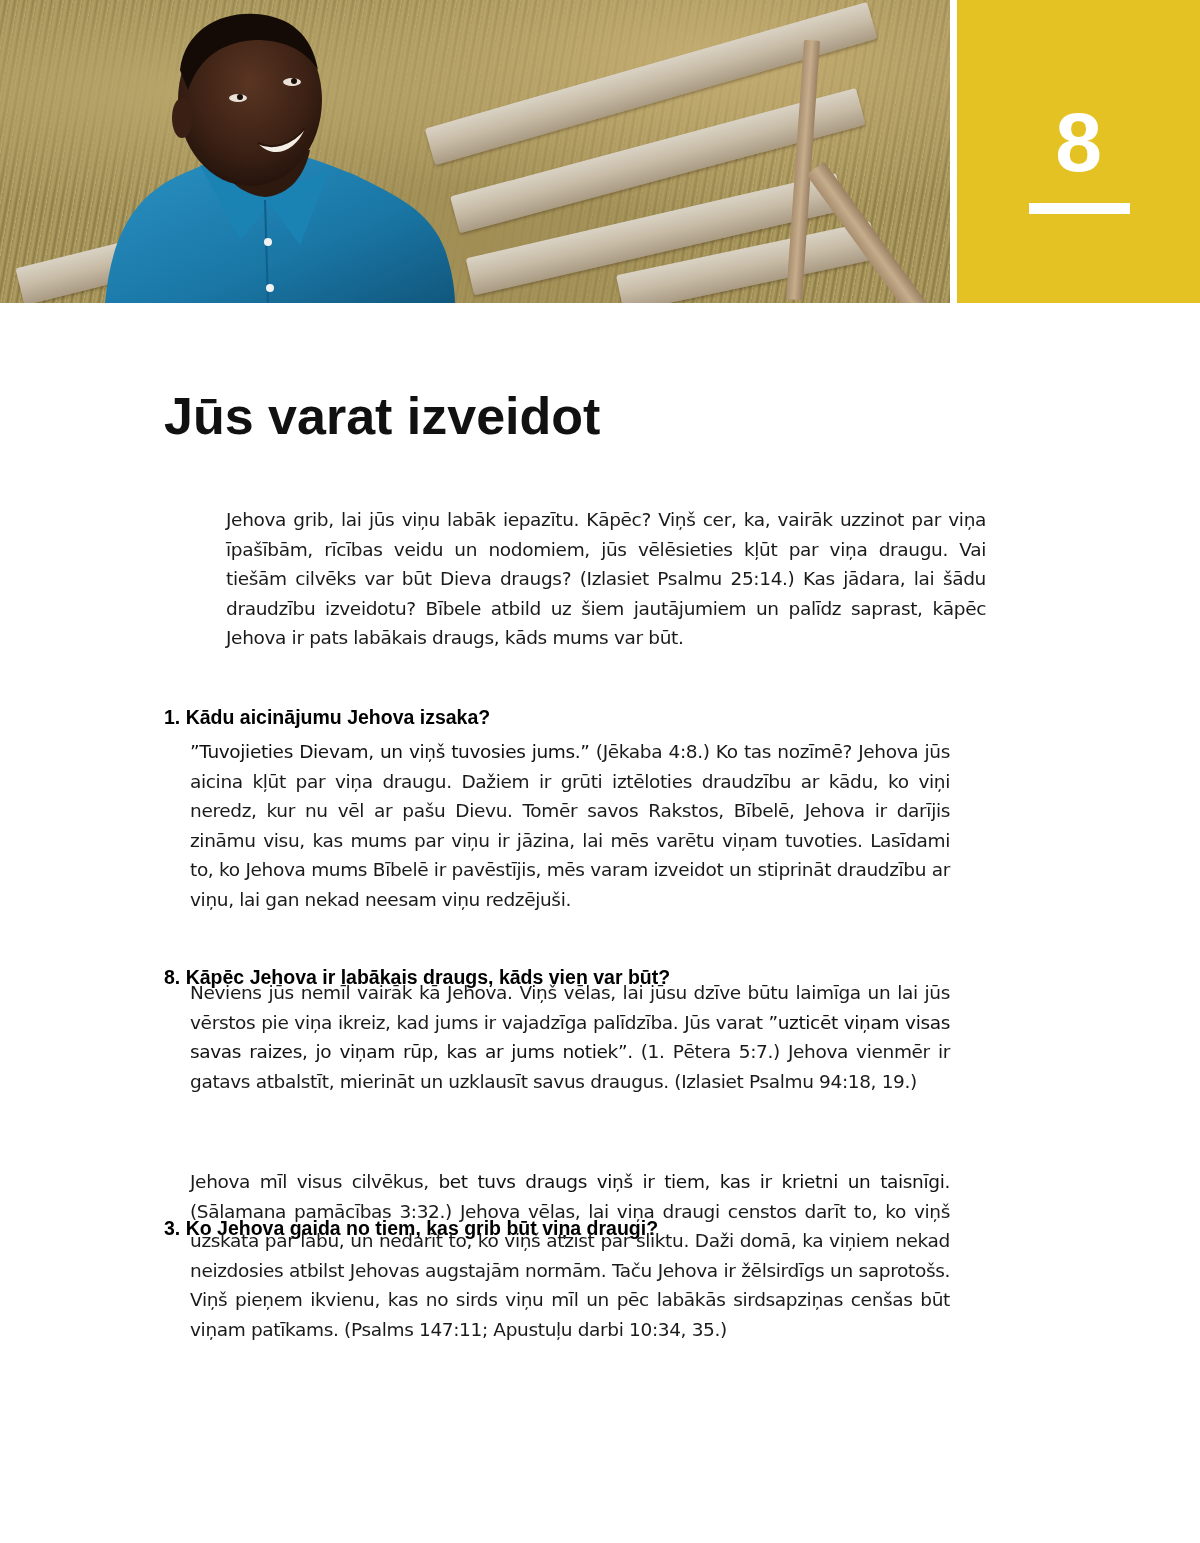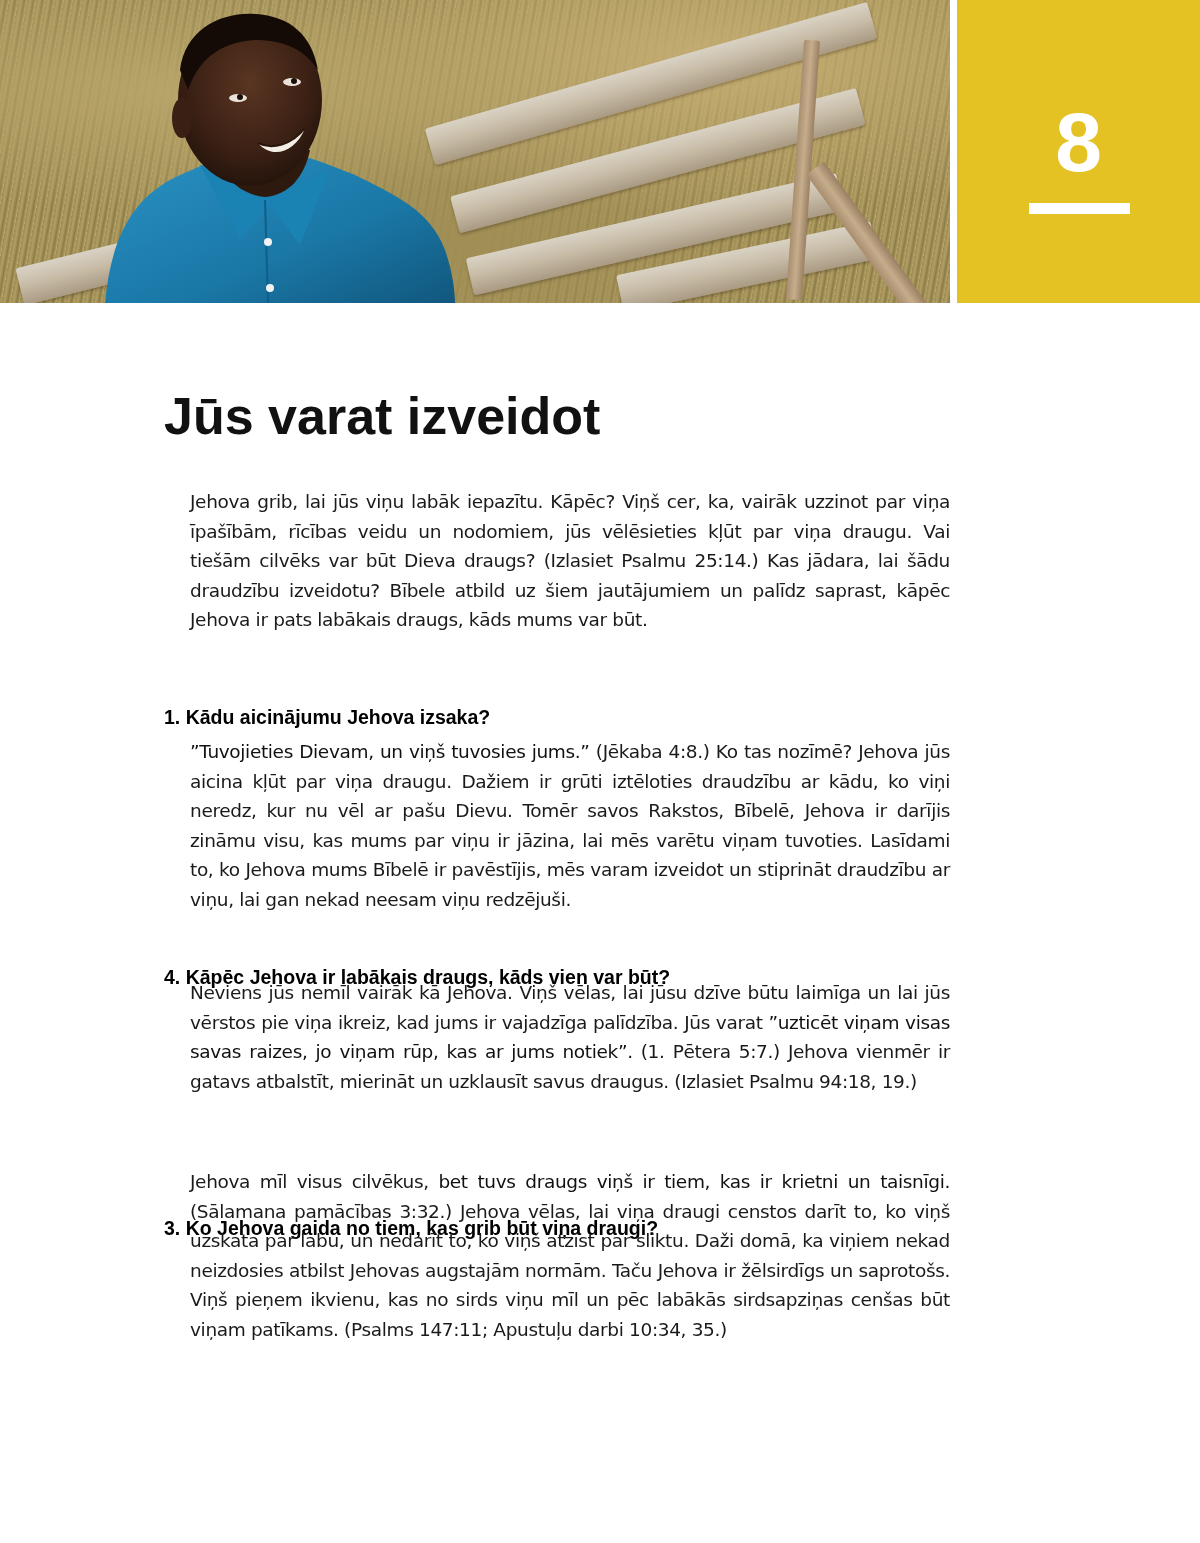--- a/index.html
+++ b/index.html
@@ -43,21 +43,21 @@
       position: absolute; left: 164px; top: 352px; width: 700px;
       font-family: "Liberation Sans", sans-serif; font-weight: 700; font-size: 52px; line-height: 58px;
       color: #111111; letter-spacing: 0px; margin-top: 35px;
     }
 
     .intro, .answer {
       position: absolute; left: 190px; width: 760px;
       font-family: "DejaVu Sans", sans-serif; font-size: 18.5px; line-height: 29.5px;
       text-align: justify; color: #1a1a1a; letter-spacing: -0.35px;
     }
-    .intro { top: 487px; }
+    .intro { top: 505px; margin-left: 36px; }
 
     .question {
       position: absolute; left: 164px; width: 790px;
       font-family: "Liberation Sans", sans-serif; font-weight: 700; font-size: 19.5px; line-height: 26px;
       color: #000000;
     }
     .q1 { top: 704px; }
     .a1 { top: 737px; }
     .q2 { top: 964px; }
     .a2 { top: 978px; }
@@ -124,17 +124,17 @@
 
 <h1 class="title">
   <span>Jūs varat izveidot</span><br>
 </h1>
 
 <p class="intro">Jehova grib, lai jūs viņu labāk iepazītu. Kāpēc? Viņš cer, ka, vairāk uzzinot par viņa īpašībām, rīcības veidu un nodomiem, jūs vēlēsieties kļūt par viņa draugu. Vai tiešām cilvēks var būt Dieva draugs? (Izlasiet Psalmu 25:14.) Kas jādara, lai šādu draudzību izveidotu? Bībele atbild uz šiem jautājumiem un palīdz saprast, kāpēc Jehova ir pats labākais draugs, kāds mums var būt.</p>
 
 <h2 class="question q1">1. Kādu aicinājumu Jehova izsaka?</h2>
 <p class="answer a1"><span></span><b class="strong">”Tuvojieties Dievam, un viņš tuvosies jums.”</b><span> (Jēkaba 4:8.) Ko tas nozīmē? Jehova jūs aicina kļūt par viņa draugu. Dažiem ir grūti iztēloties draudzību ar kādu, ko viņi neredz, kur nu vēl ar pašu Dievu. Tomēr savos Rakstos, Bībelē, Jehova ir darījis zināmu visu, kas mums par viņu ir jāzina, lai mēs varētu viņam tuvoties. Lasīdami to, ko Jehova mums Bībelē ir pavēstījis, mēs varam izveidot un stiprināt draudzību ar viņu, lai gan nekad neesam viņu redzējuši.</span></p>
 
-<h2 class="question q2">4. Kāpēc Jehova ir labākais draugs, kāds vien var būt?</h2>
+<h2 class="question q2">8. Kāpēc Jehova ir labākais draugs, kāds vien var būt?</h2>
 <p class="answer a2"><span>Neviens jūs nemīl vairāk kā Jehova. Viņš vēlas, lai jūsu dzīve būtu laimīga un lai jūs vērstos pie viņa ikreiz, kad jums ir vajadzīga palīdzība. Jūs varat </span><b class="strong">”uzticēt viņam visas savas raizes, jo viņam rūp, kas ar jums notiek”.</b><span> (1. Pētera 5:7.) Jehova vienmēr ir gatavs atbalstīt, mierināt un uzklausīt savus draugus. (Izlasiet Psalmu 94:18, 19.)</span></p>
 
 <h2 class="question q3">3. Ko Jehova gaida no tiem, kas grib būt viņa draugi?</h2>
 <p class="answer a3"><span>Jehova mīl visus cilvēkus, </span><b class="strong">bet tuvs draugs viņš ir tiem, kas ir krietni un taisnīgi.</b><span> (Sālamana pamācības 3:32.) Jehova vēlas, lai viņa draugi censtos darīt to, ko viņš uzskata par labu, un nedarīt to, ko viņš atzīst par sliktu. Daži domā, ka viņiem nekad neizdosies atbilst Jehovas augstajām normām. Taču Jehova ir žēlsirdīgs un saprotošs. Viņš pieņem ikvienu, kas no sirds viņu mīl un pēc labākās sirdsapziņas cenšas būt viņam patīkams. (Psalms 147:11; Apustuļu darbi 10:34, 35.)</span></p>
 
 </body></html>

